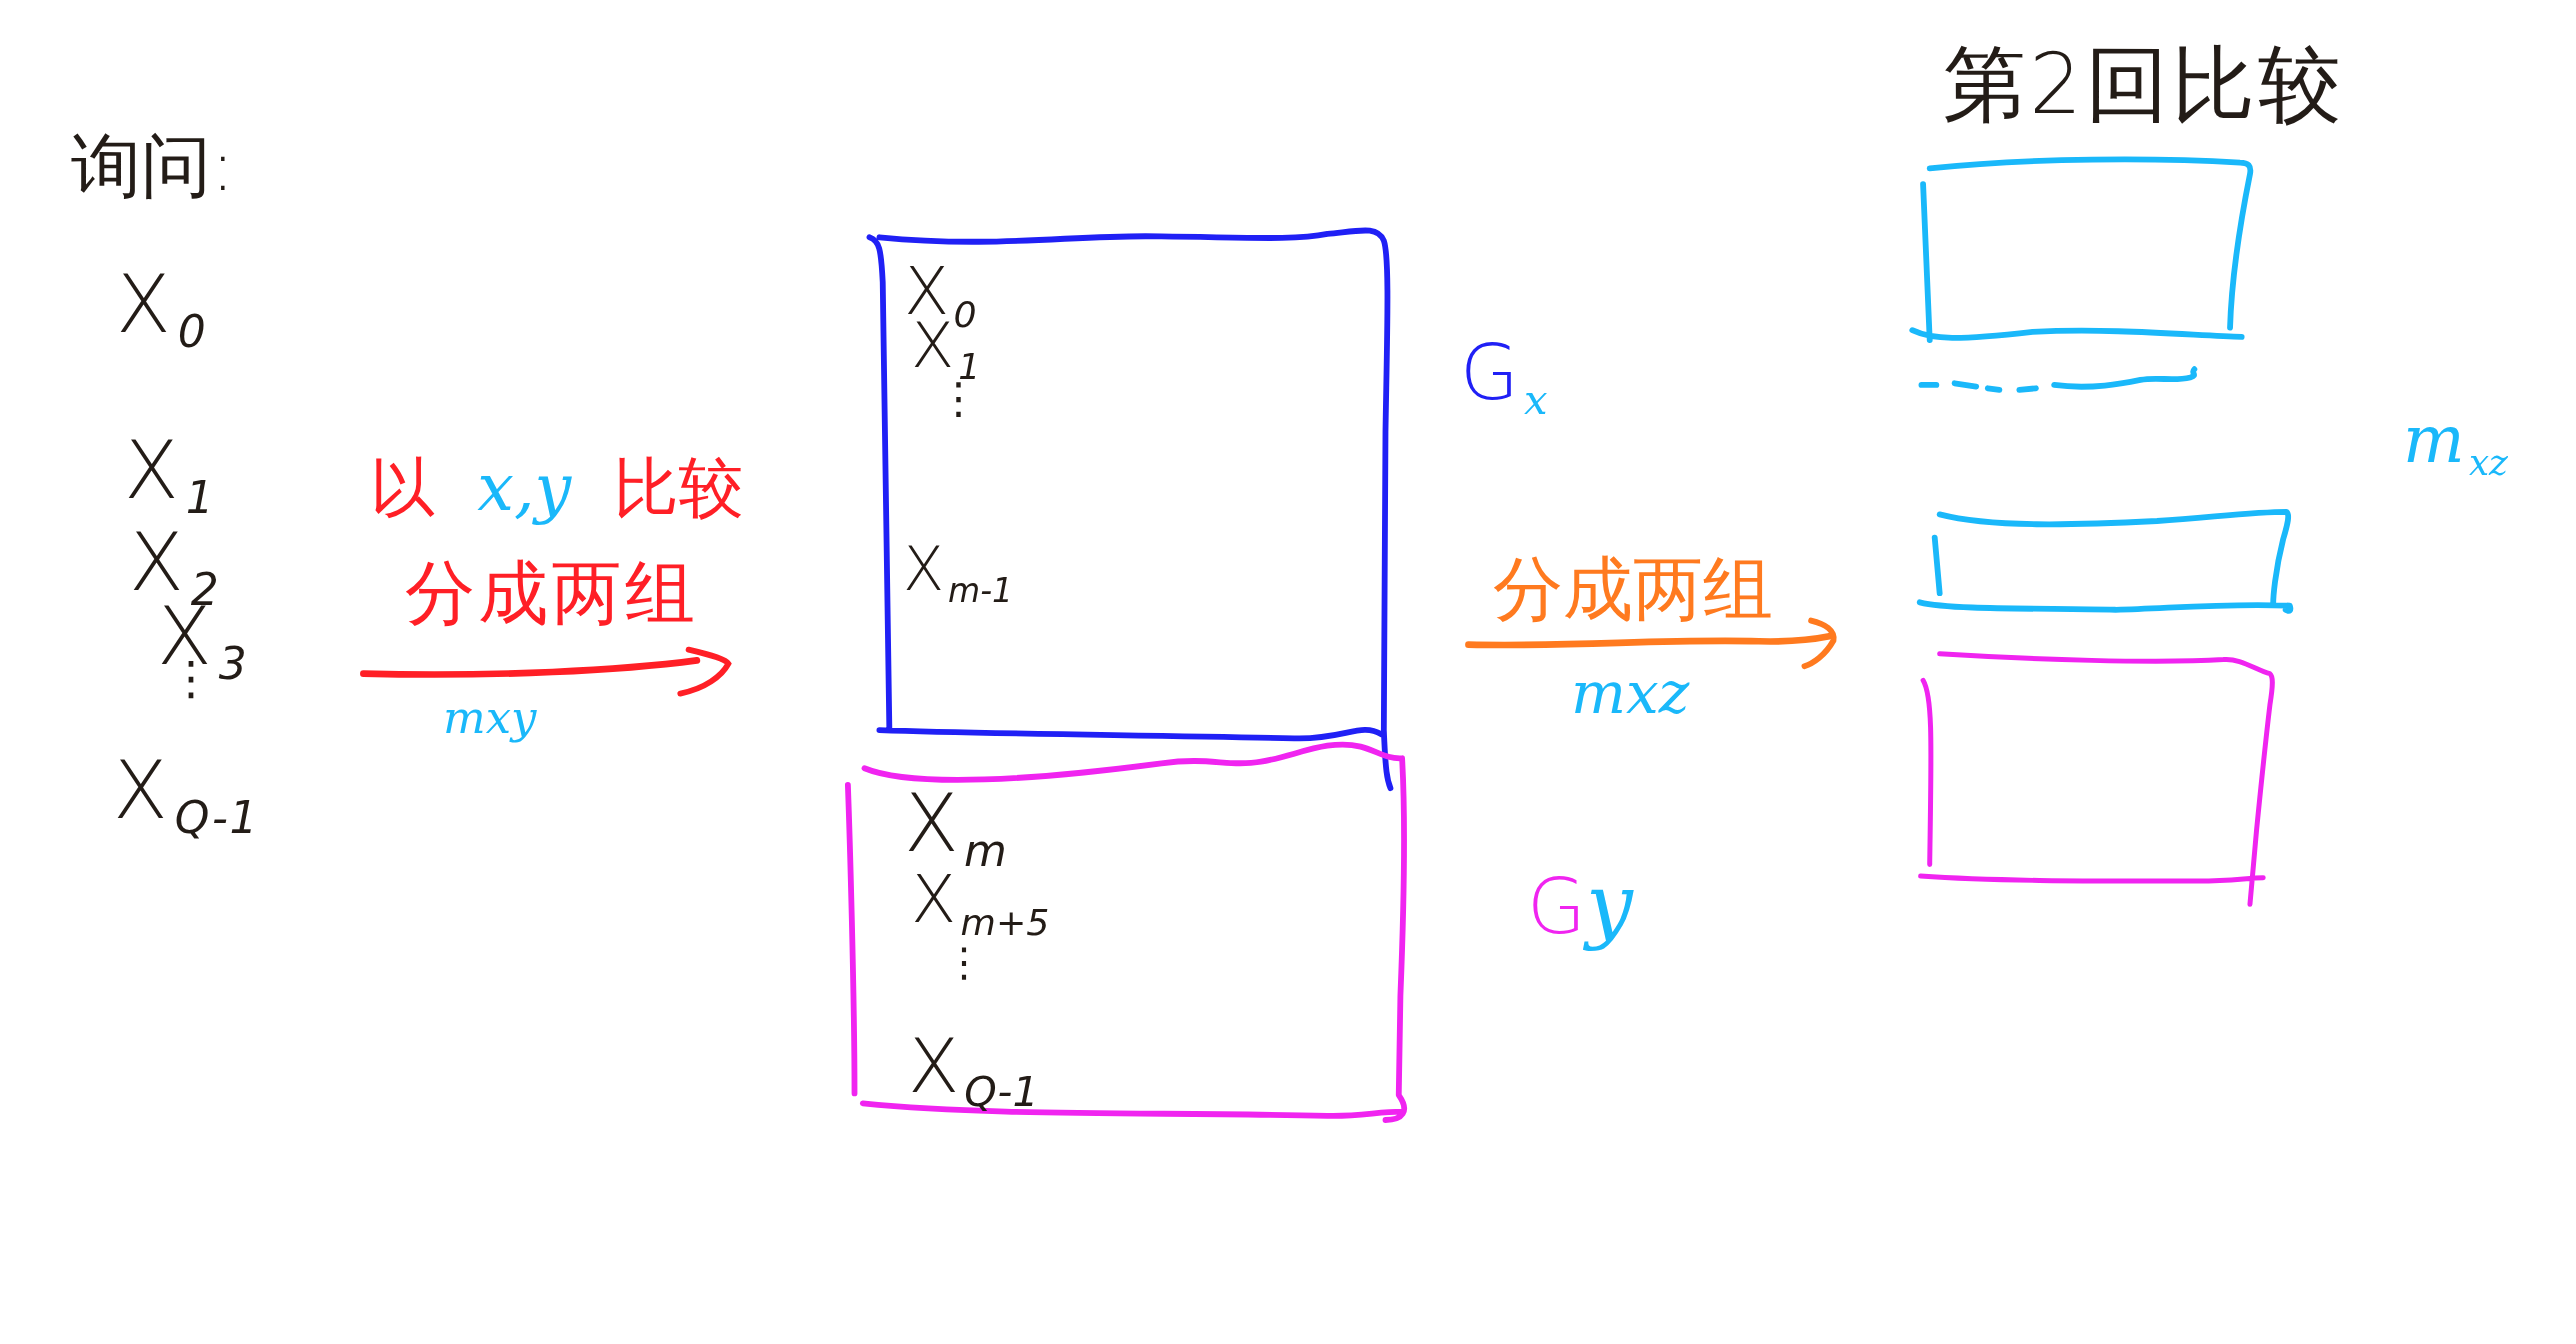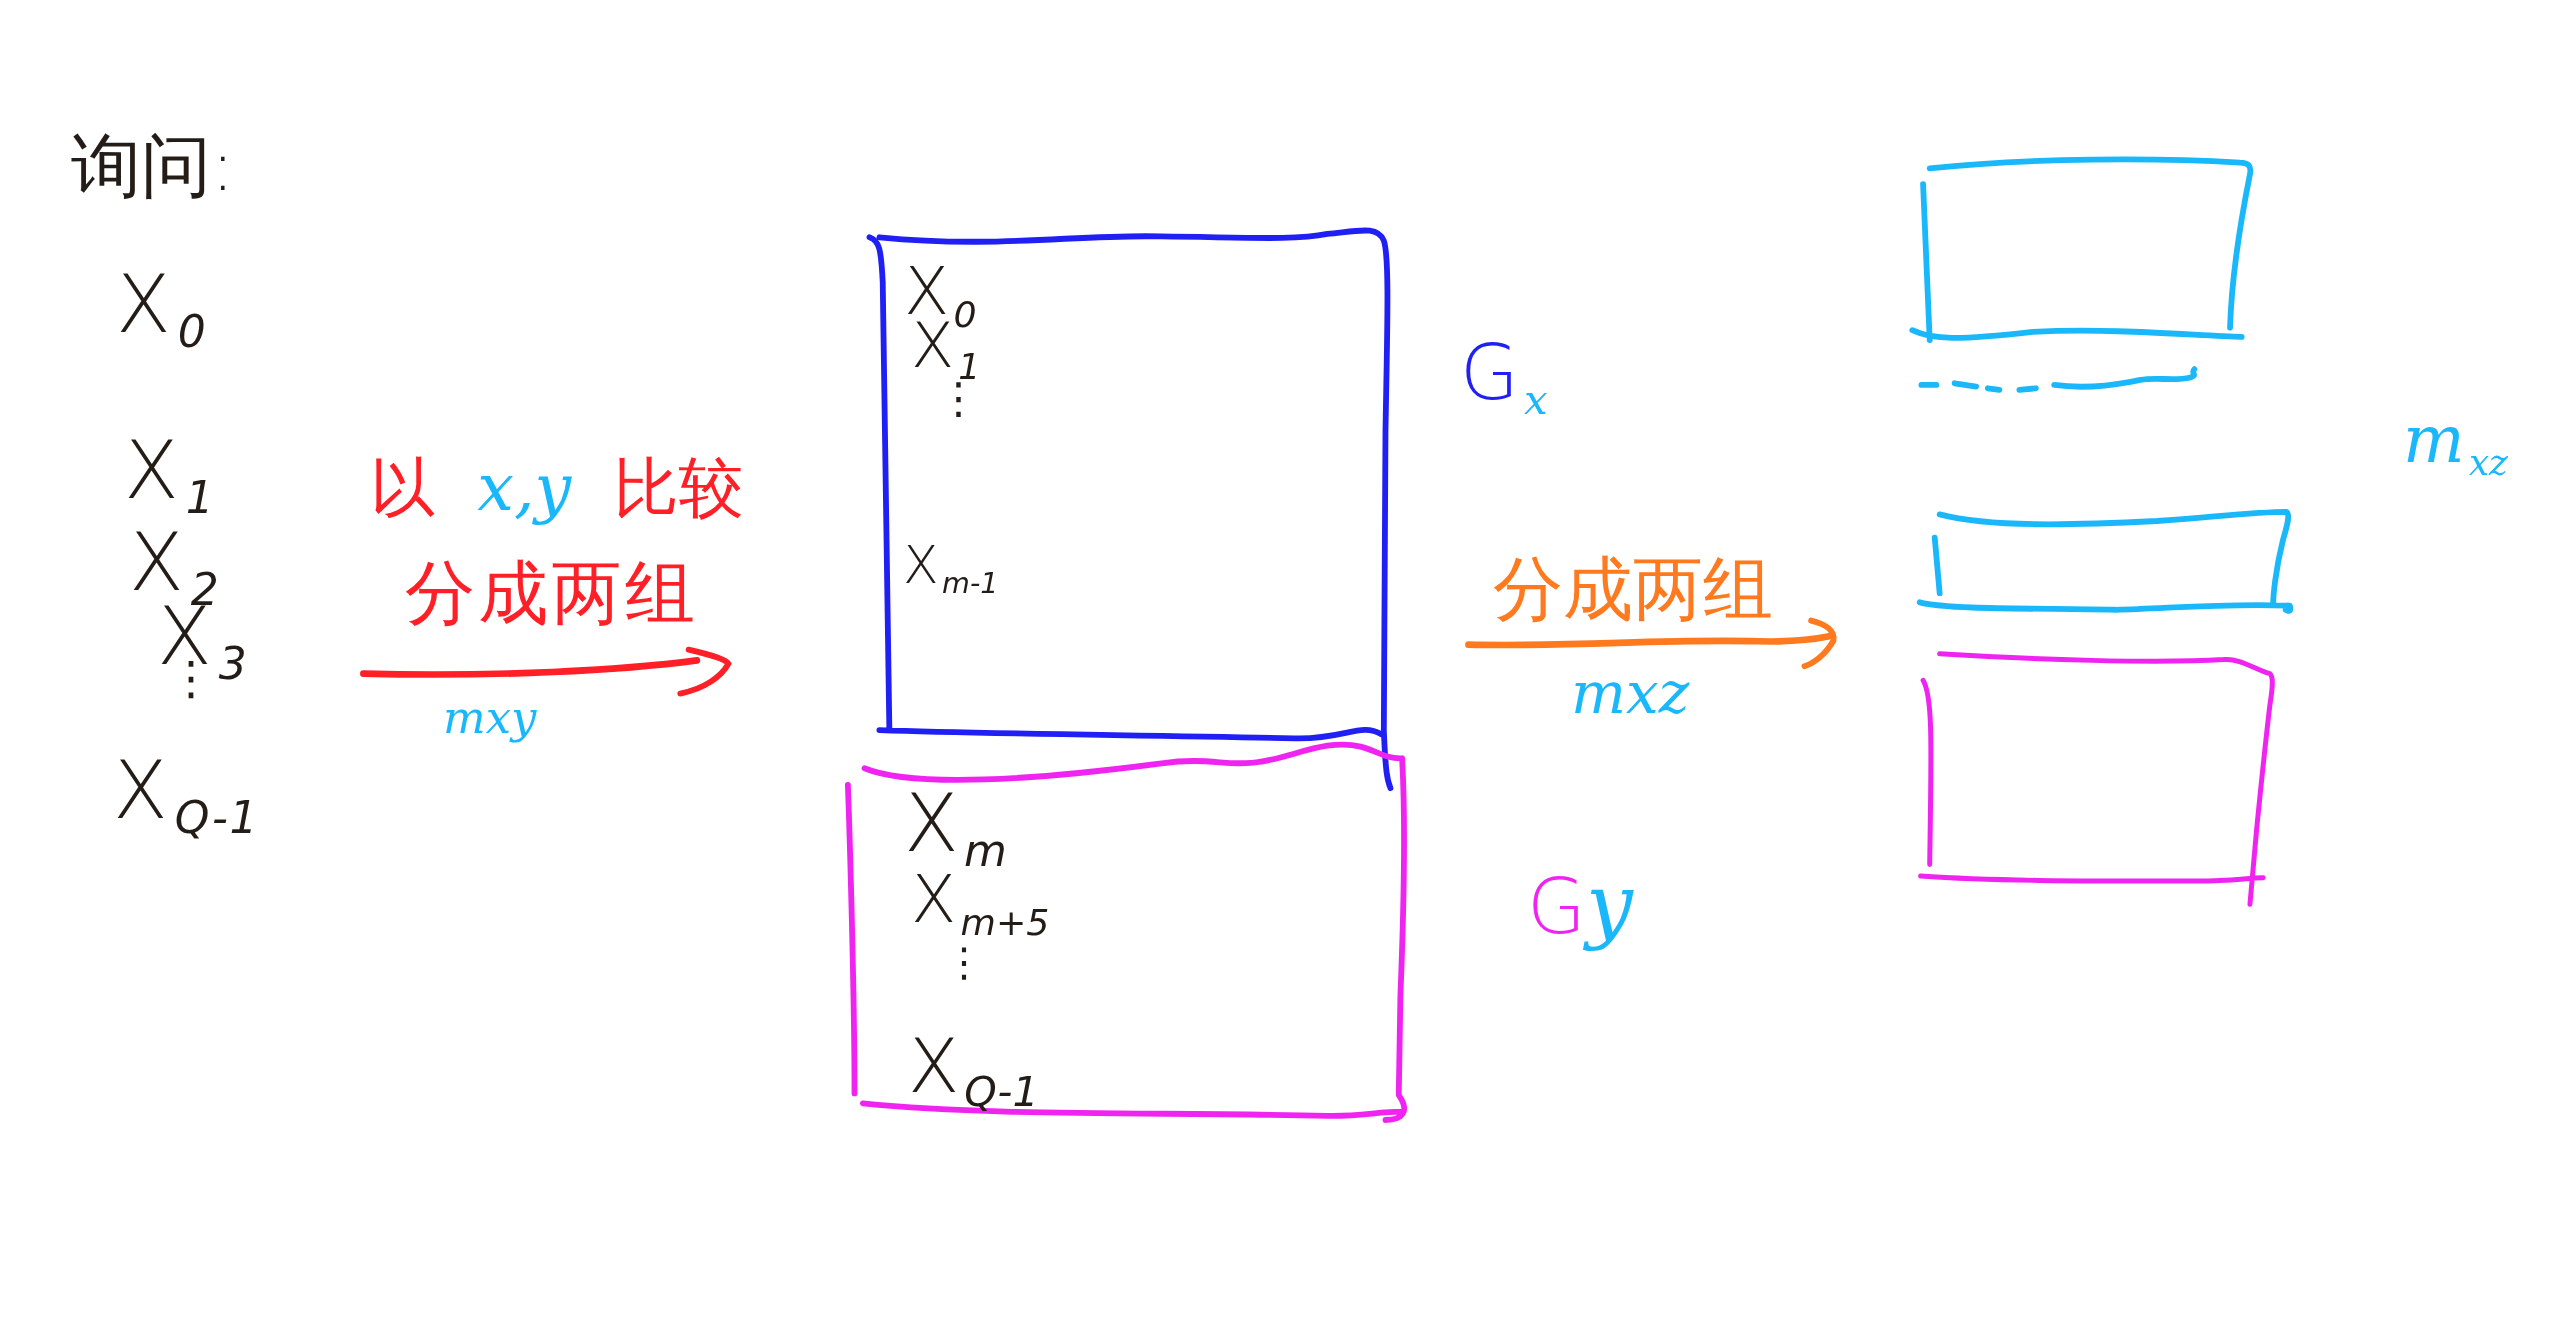--- a/index.html
+++ b/index.html
@@ -116,21 +116,21 @@
   </div>
 
 
   <div class="abs hand ink" style="left:904px; top:259px; font-size:66px;">
     <span>X</span><span class="sub">0</span>
   </div>
   <div class="abs hand ink" style="left:911px; top:314px; font-size:63px;">
     <span>X</span><span class="sub">1</span>
   </div>
   <div class="abs hand ink" style="left:937px; top:377px; font-size:43px;">⋮</div>
-  <div class="abs hand ink" style="left:903px; top:539px; font-size:52px;">
+  <div class="abs hand ink" style="left:903px; top:539px; font-size:60px;">
     <span>X</span><span class="sub">m-1</span>
   </div>
 
   <div class="abs hand ink" style="left:904px; top:784px; font-size:80px;">
     <span>X</span><span class="sub">m</span>
   </div>
   <div class="abs hand ink" style="left:911px; top:867px; font-size:66px;">
     <span>X</span><span class="sub">m+5</span>
   </div>
   <div class="abs hand ink" style="left:944px; top:942px; font-size:40px;">⋮</div>
@@ -143,19 +143,20 @@
   </div>
   <div class="abs hand" style="left:1527px; top:863px; font-size:76px;">
     <span style="color:#f024f0;">G</span><span class="var" style="color:#1ab8fa; font-size:83px;">y</span>
   </div>
 
   <div class="abs hand" style="left:1493px; top:554px; font-size:70px; color:#ff7a1f;">分成两组</div>
   <div class="abs hand var" style="left:1571px; top:664px; font-size:58px; color:#1ab8fa;">
     <span>m</span><span>xz</span>
   </div>
 
+  <div class="abs hand ink" style="left:1943px; top:43px; font-size:83px; letter-spacing:3.3px;">第2回比较</div>
 
   <div class="abs hand var" style="left:2403px; top:407px; font-size:65px; color:#1ab8fa;">
     <span>m</span><span class="sub">xz</span>
   </div>
 
 </div>
 
 
 </body></html>

